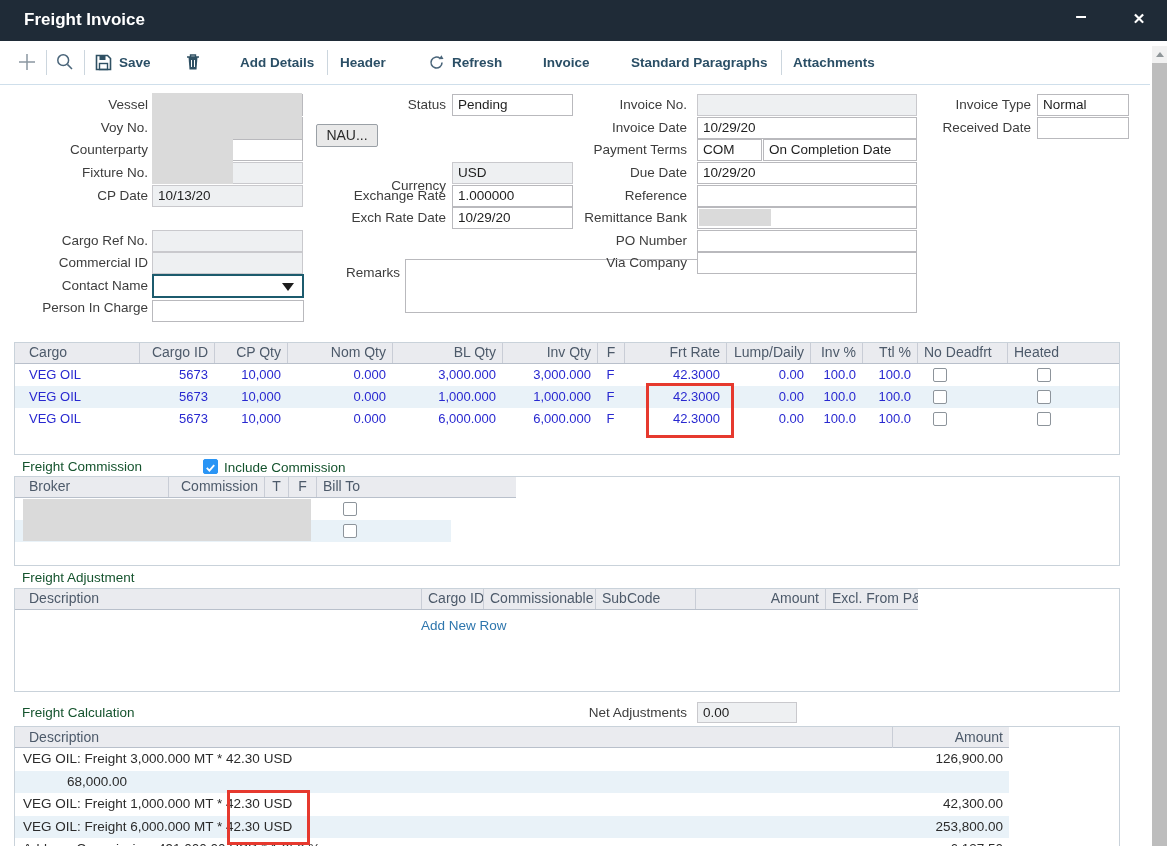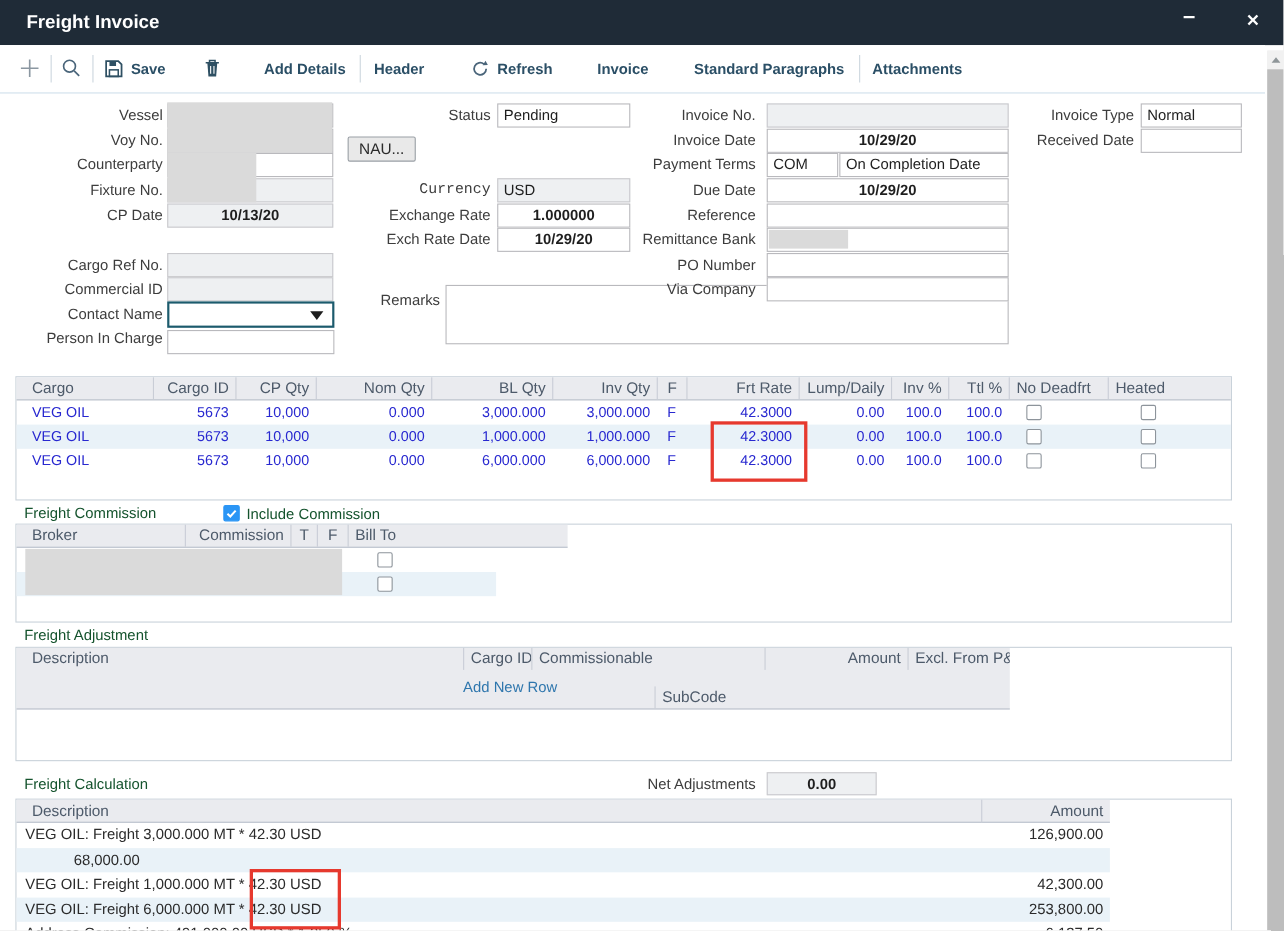--- a/index.html
+++ b/index.html
@@ -20,21 +20,21 @@
   .scrollbar{position:absolute;right:0;top:46px;width:15px;height:800px;background:#f1f1f1;cursor:pointer;}
   .scroll-up{position:absolute;top:0;left:0;width:15px;height:17px;background:#f1f1f1;}
   .scroll-up span{display:block;margin:6px auto 0;width:0;height:0;
            border-left:4px solid transparent;border-right:4px solid transparent;border-bottom:5px solid #8f9699;}
   .scroll-thumb{position:absolute;top:17px;left:0;width:15px;height:783px;background:#bdbdbd;}
   
   .lbl{position:absolute;height:22px;line-height:22px;font-size:13.5px;color:#3d3d3d;text-align:right;white-space:nowrap;}
   .fld{position:absolute;box-sizing:border-box;height:22px;border:1px solid #b9b9bd;background:#fff;
        font-size:13.5px;line-height:20px;padding:0 5px;color:#1e1e1e;white-space:nowrap;overflow:hidden;}
   .fld.ro{background:#eef0f2;border-color:#c9c9cd;}
-  .fld.rt{text-align:center;font-weight:bold;}
+  .fld.rt{text-align:left;}
   .blob{position:absolute;background:#dadada;}
   .btn{position:absolute;box-sizing:border-box;background:#e9e9e9;border:1px solid #9aa0a6;border-radius:2px;
        font-size:14px;line-height:21px;text-align:center;color:#2b2b2b;cursor:pointer;margin-top:30px;}
   .combo{position:absolute;box-sizing:border-box;border:2px solid #1c5b6d;background:#fff;cursor:pointer;}
   .combo .arrow{position:absolute;right:8px;top:7px;width:0;height:0;
        border-left:6px solid transparent;border-right:6px solid transparent;border-top:8px solid #1d1d1d;}
   textarea.remarks{position:absolute;box-sizing:border-box;border:1px solid #b9b9bd;resize:none;
        font-family:"Liberation Sans",sans-serif;font-size:13.5px;padding:2px 5px;}
   
   .box{position:absolute;box-sizing:border-box;border:1px solid #c9d2da;background:#fff;}
@@ -45,21 +45,21 @@
   .trow{display:flex;font-size:13px;color:#2828d0;position:relative;}
   .td{box-sizing:border-box;height:22px;line-height:22px;padding:0 6px;overflow:hidden;white-space:nowrap;}
   .alt{background:#e9f2f8;}
   .rt{text-align:right;} .ct{text-align:center;}
   
   .c1{width:116px;}.c2{width:75px;}.c3{width:73px;}.c4{width:105px;}.c5{width:110px;}.c6{width:95px;}
   .c7{width:27px;}.c8{width:102px;}.c9{width:84px;}.c10{width:52px;}.c11{width:55px;}.c12{width:90px;}.c13{width:85px;}
   
   .b1{width:145px;}.b2{width:96px;}.b3{width:24px;}.b4{width:28px;}.b5{width:135px;}
   
-  .a1{width:398px;}.a2{width:62px;}.a3{width:112px;}.a4{width:100px;margin-top:35px;}.a5{width:130px;}.a6{width:93px;}
+  .a1{width:398px;}.a2{width:62px;}.a3{width:112px;}.a4{width:100px;}.a5{width:130px;}.a6{width:93px;}
   
   .d1{width:876px;}.d2{width:118px;}
   .calcrow{display:flex;font-size:13.5px;color:#2b2b2b;width:994px;}
   .calcrow .td{height:22.5px;line-height:22px;}
   .cb{box-sizing:border-box;display:inline-block;width:14px;height:14px;border:1px solid #8d949b;
       border-radius:2px;background:#fff;cursor:pointer;}
   .cb-blue{border-color:#2a95f5;background:#2a95f5;}
   .link{color:#2e76ad;font-size:13.5px;cursor:pointer;}
   .redbox{position:absolute;border:3px solid #e6392e;pointer-events:none;}
   .icon{display:inline-block;}
@@ -160,21 +160,21 @@
   <div class="fld ro" style="left:152px;top:252px;width:151px;"></div>
   <div class="combo" style="left:152px;top:274px;width:152px;height:24px;">
     <span class="arrow"></span>
   </div>
   <div class="fld" style="left:152px;top:300px;width:152px;"></div>
 
   <div class="btn" style="left:316px;top:94px;width:62px;height:23px;">NAU...</div>
   <div class="lbl" style="left:346px;width:100px;top:94px;">Status</div>
   <div class="fld" style="left:452px;top:94px;width:121px;">Pending</div>
 
-  <div class="lbl" style="left:346px;width:100px;top:162px;font-family:Liberation Mono, monospace;">Currency</div>
+  <div class="lbl" style="left:346px;width:100px;top:175px;">Currency</div>
   <div class="fld ro" style="left:452px;top:162px;width:121px;">USD</div>
   <div class="lbl" style="left:316px;width:130px;top:185px;">Exchange Rate</div>
   <div class="fld rt" style="left:452px;top:185px;width:121px;">1.000000</div>
   <div class="lbl" style="left:316px;width:130px;top:207px;">Exch Rate Date</div>
   <div class="fld rt" style="left:452px;top:207px;width:121px;">10/29/20</div>
 
   <div class="lbl" style="left:300px;width:100px;top:262px;">Remarks</div>
   <textarea class="remarks" style="left: 405px; top: 259px; width: 512px; height: 54px;"></textarea>
 
   <div class="lbl" style="left:560px;width:127px;top:94px;">Invoice No.</div>

